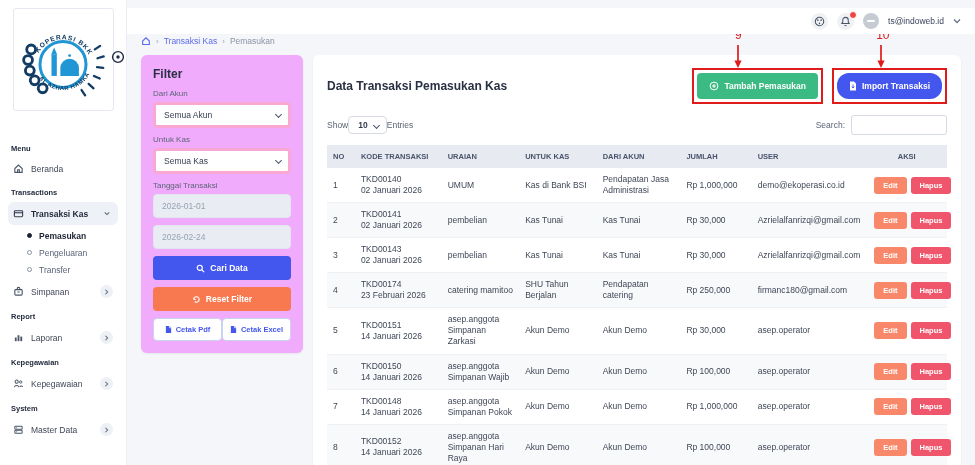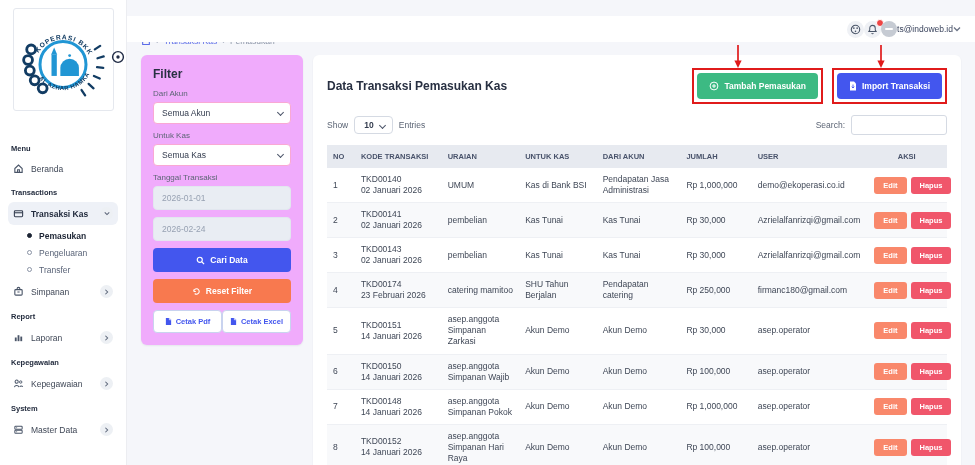--- a/index.html
+++ b/index.html
@@ -1,21 +1,21 @@
 <!DOCTYPE html>
 <html><head>
 <meta charset="utf-8">
 <style>
   * { box-sizing: border-box; margin: 0; padding: 0; }
   html,body { width:975px; height:465px; overflow:hidden; }
   body { font-family:"Liberation Sans","DejaVu Sans",sans-serif; background:#f5f6fa; color:#3f4756; position:relative; }
 
   
-  .topbar { position:absolute; top:16px; left:0; width:975px; height:26px; background:#fff; z-index:5;
-            display:flex; align-items:center; justify-content:flex-end; padding-right:14px; }
+  .topbar { position:absolute; top:8px; left:0; width:975px; height:26px; background:#fff; z-index:5;
+            display:flex; align-items:center; justify-content:flex-end; gap:9px; padding-right:14px; }
   .icon-circle { width:17px; height:17px; border-radius:50%; background:#eff1f5; display:flex;
                  align-items:center; justify-content:center; position:relative; cursor:pointer; }
   .badge-dot { position:absolute; top:-2px; right:-3px; width:8px; height:8px; background:#ef4444;
                border-radius:50%; border:1px solid #fff; }
   .avatar { width:16px; height:16px; border-radius:50%; background:#c6cbd3; position:relative; cursor:pointer; }
   .avatar::after { content:""; position:absolute; left:4px; top:7px; width:8px; height:2px; background:#fff; border-radius:1px; }
   .user-email { font-size:8.5px; color:#39435c; }
 
   
   .sidebar { position:absolute; top:0; left:0; width:127px; height:465px; background:#fff;
@@ -42,21 +42,21 @@
   .bc-link { color:#5b6be8; cursor:pointer; }
   .bc-sep { color:#9aa3b5; font-size:8px; }
   .bc-current { color:#8a93a5; }
   .layout-row { display:flex; gap:10px; padding:0 14px; align-items:flex-start; }
 
   
   .filter-card { width:162px; flex:none; background:#f0abfc; border-radius:6px;
                  box-shadow:0 1px 2px rgba(20,30,60,.07); padding:12px; }
   .f-title { font-size:12px; font-weight:bold; color:#283042; margin-bottom:8px; }
   .f-label { font-size:8px; color:#5c6575; margin:7px 0 4px; }
-  .f-select { position:relative; border:1px solid #f9a8d4; border-radius:4px; padding:5px 16px 5px 8px;
+  .f-select { position:relative; border:3px solid #f9a8d4; border-radius:4px; padding:5px 16px 5px 8px;
               font-size:8.5px; color:#333c4e; background:#fff; cursor:pointer; }
   .chev { position:absolute; right:7px; top:7px; width:5px; height:5px;
           border-right:1.4px solid #4a5468; border-bottom:1.4px solid #4a5468; transform:rotate(45deg); }
   .f-date { background:#e9edf3; border:1px solid #e2e7ef; border-radius:4px; padding:6px 8px;
             font-size:8.5px; color:#97a1b2; margin-bottom:7px; }
   .f-btn { width:100%; border:none; border-radius:4px; padding:7px 16px; font-size:8.5px; font-weight:bold;
            color:#fff; display:flex; justify-content:center; align-items:center; gap:5px; margin-bottom:7px; cursor:pointer; }
   .f-cari { background:#4356ee; }
   .f-reset { background:#f8794f; }
   .f-print-row { display:flex; gap:0; }
@@ -69,24 +69,24 @@
                padding:12px 14px; position:relative; min-height:420px; }
   .card-head { display:flex; align-items:center; justify-content:space-between; min-height:38px; }
   .card-title { font-size:12px; font-weight:bold; color:#283042; }
   .head-actions { display:flex; }
   .annotate { position:relative; border:2px solid #e01b1b; padding:3px; margin-left:9px; display:inline-flex; }
   .ann-num { position:absolute; top:-42px; left:32%; color:#e01b1b; font-size:12px; }
   .ann-arrow { position:absolute; top:-25px; left:calc(32% - 3px); }
   .btn { border:none; border-radius:4px; color:#fff; font-size:8.5px; font-weight:bold; padding:8px 12px;
          display:flex; align-items:center; gap:5px; cursor:pointer; white-space:nowrap; }
   .btn-green { background:#3cba83; }
-  .btn-blue { background:#4356ee; }
+  .btn-blue { background:#4356ee;border-radius:12px; }
 
   .controls { display:flex; justify-content:space-between; align-items:center; margin-top:10px; font-size:8.5px; color:#5c6575; }
-  .ctrl-left { display:flex; align-items:center; gap:6px; }
+  .ctrl-left { display:flex; align-items:center; }
   .page-select { position:relative; border:1px solid #d5dae3; border-radius:4px; padding:3px 18px 3px 9px;
                  font-size:8.5px; color:#333c4e; font-weight:bold; cursor:pointer; }
   .page-select .chev { top:6px; }
   .ctrl-right { display:flex; align-items:center; gap:6px; }
   .search-input { width:96px; height:20px; border:1px solid #d5dae3; border-radius:3px; padding:0 6px;
                   font-size:8.5px; font-family:inherit; }
 
   table { width:100%; border-collapse:collapse; table-layout:fixed; margin-top:10px; }
   th { background:#e7eaf0; font-size:7.5px; color:#49536b; text-transform:uppercase; padding:7px 6px;
        text-align:left; font-weight:bold; }

